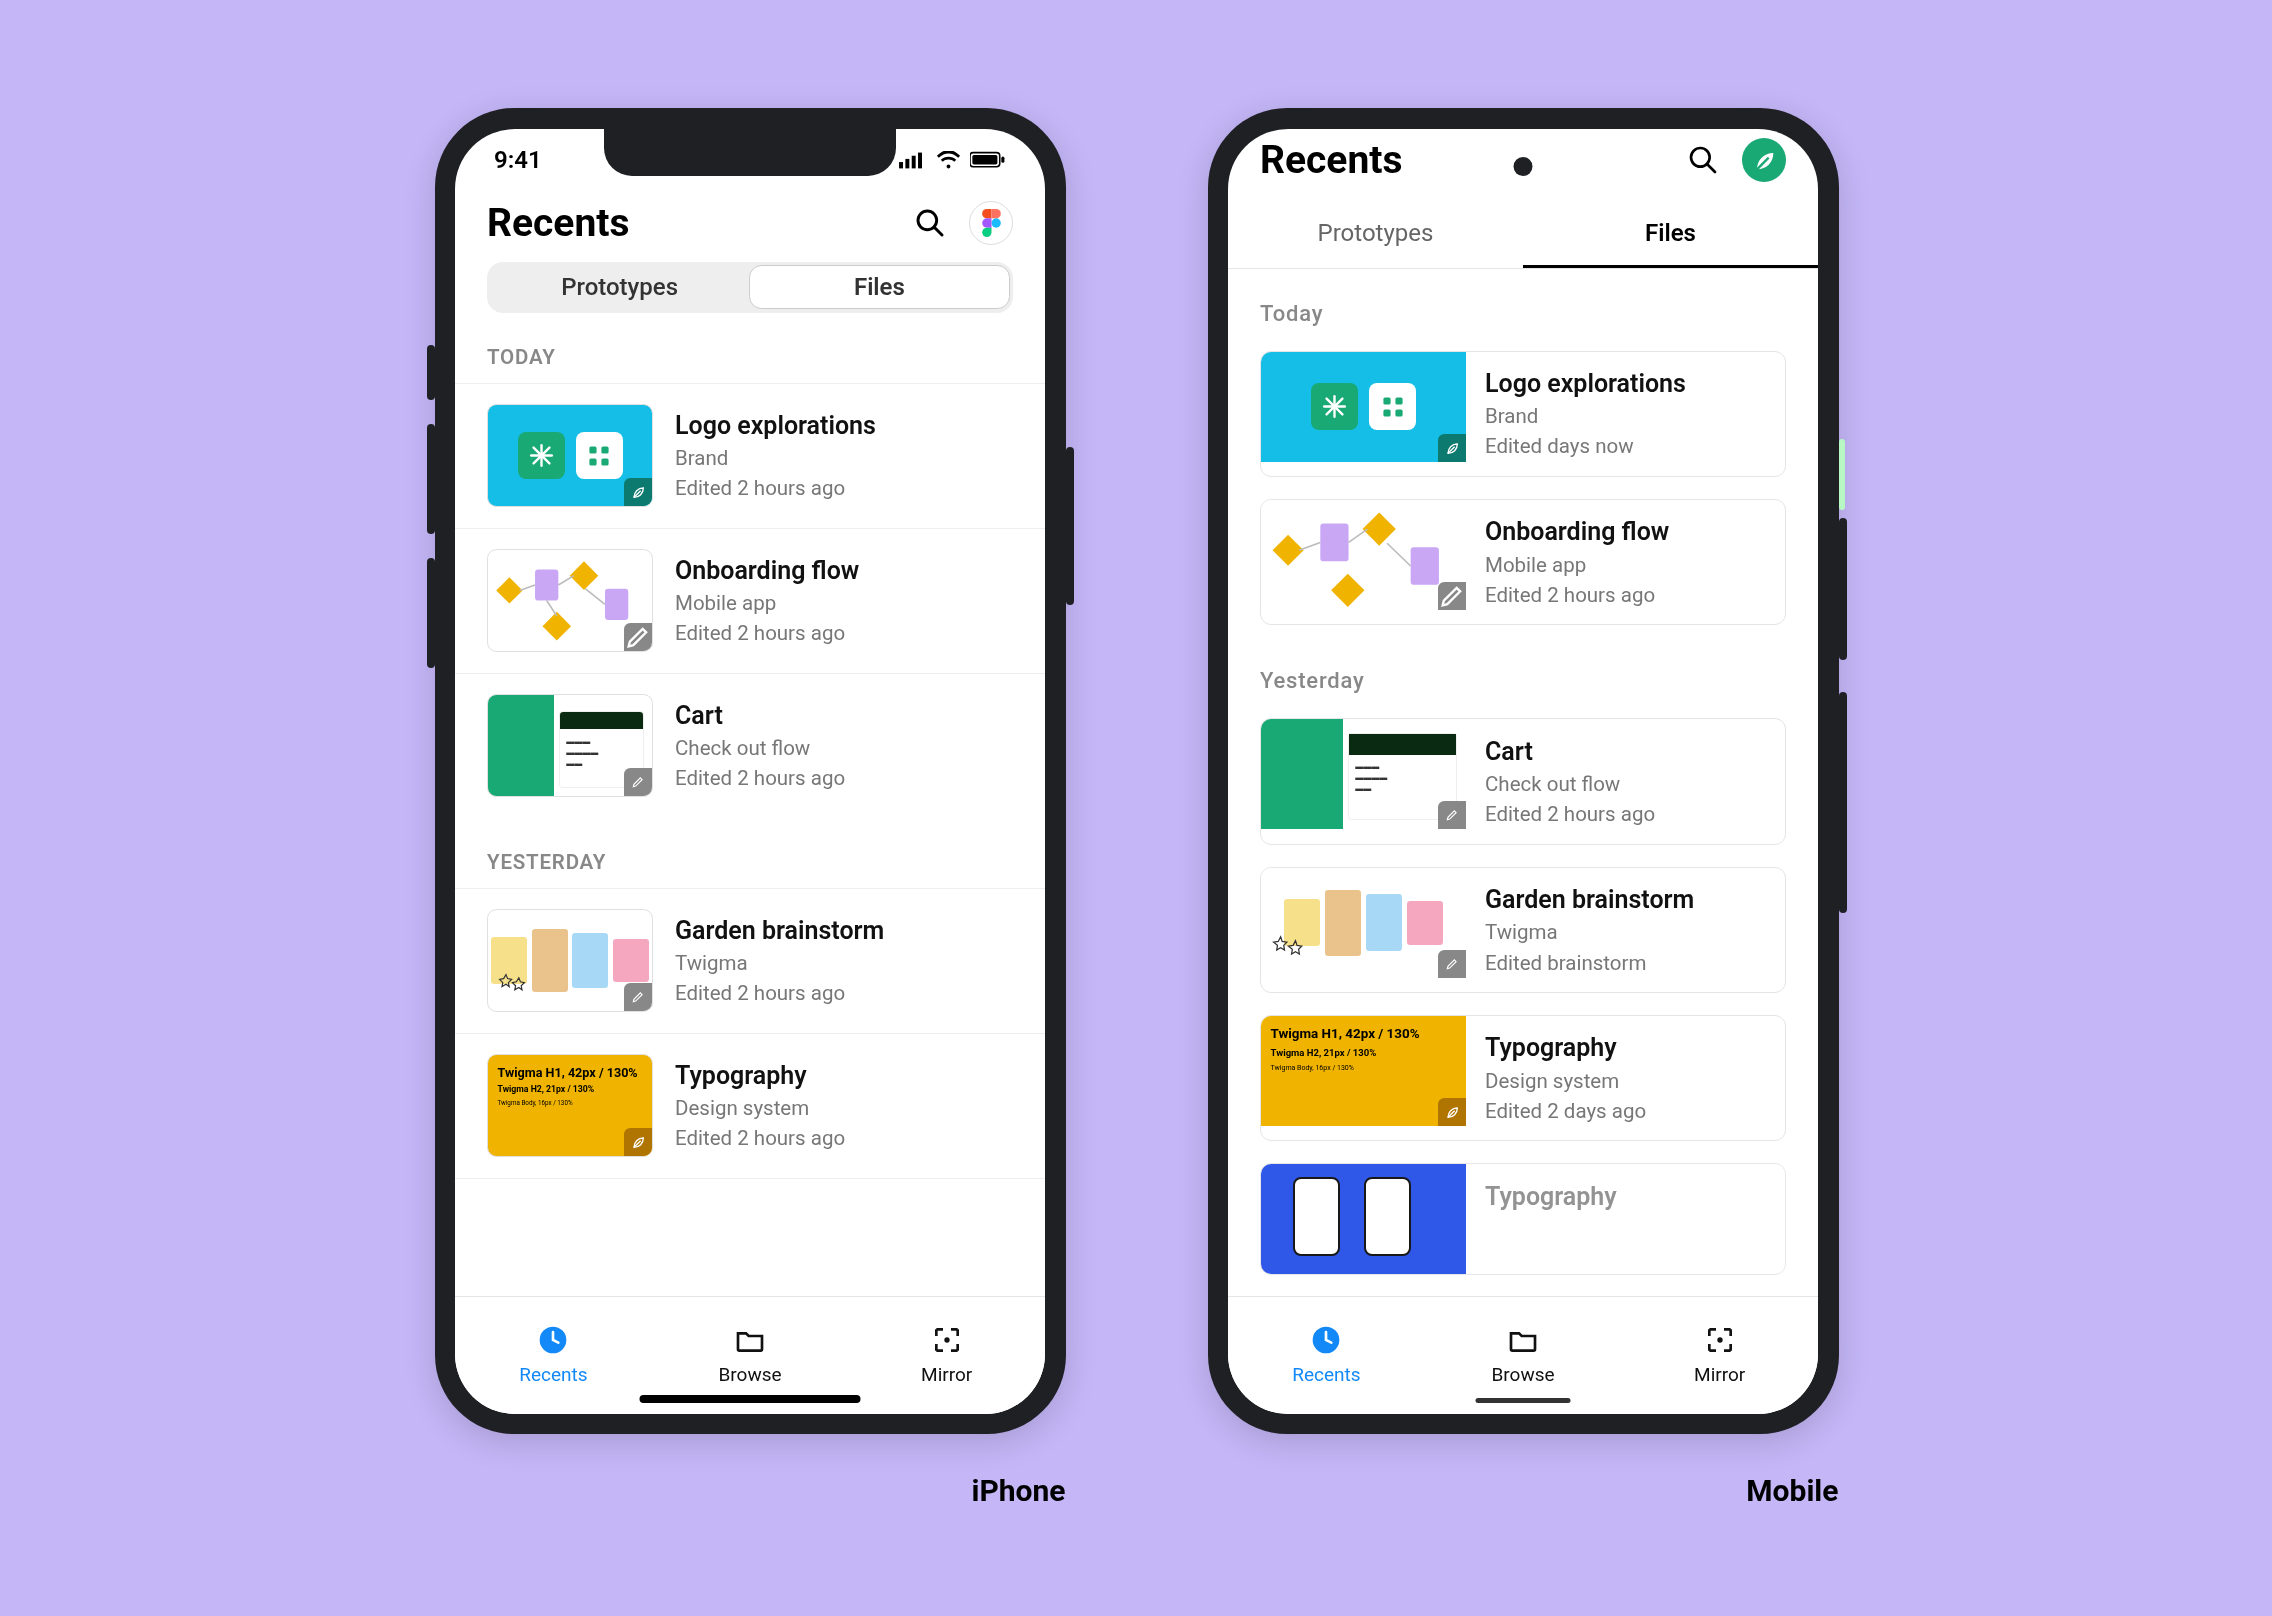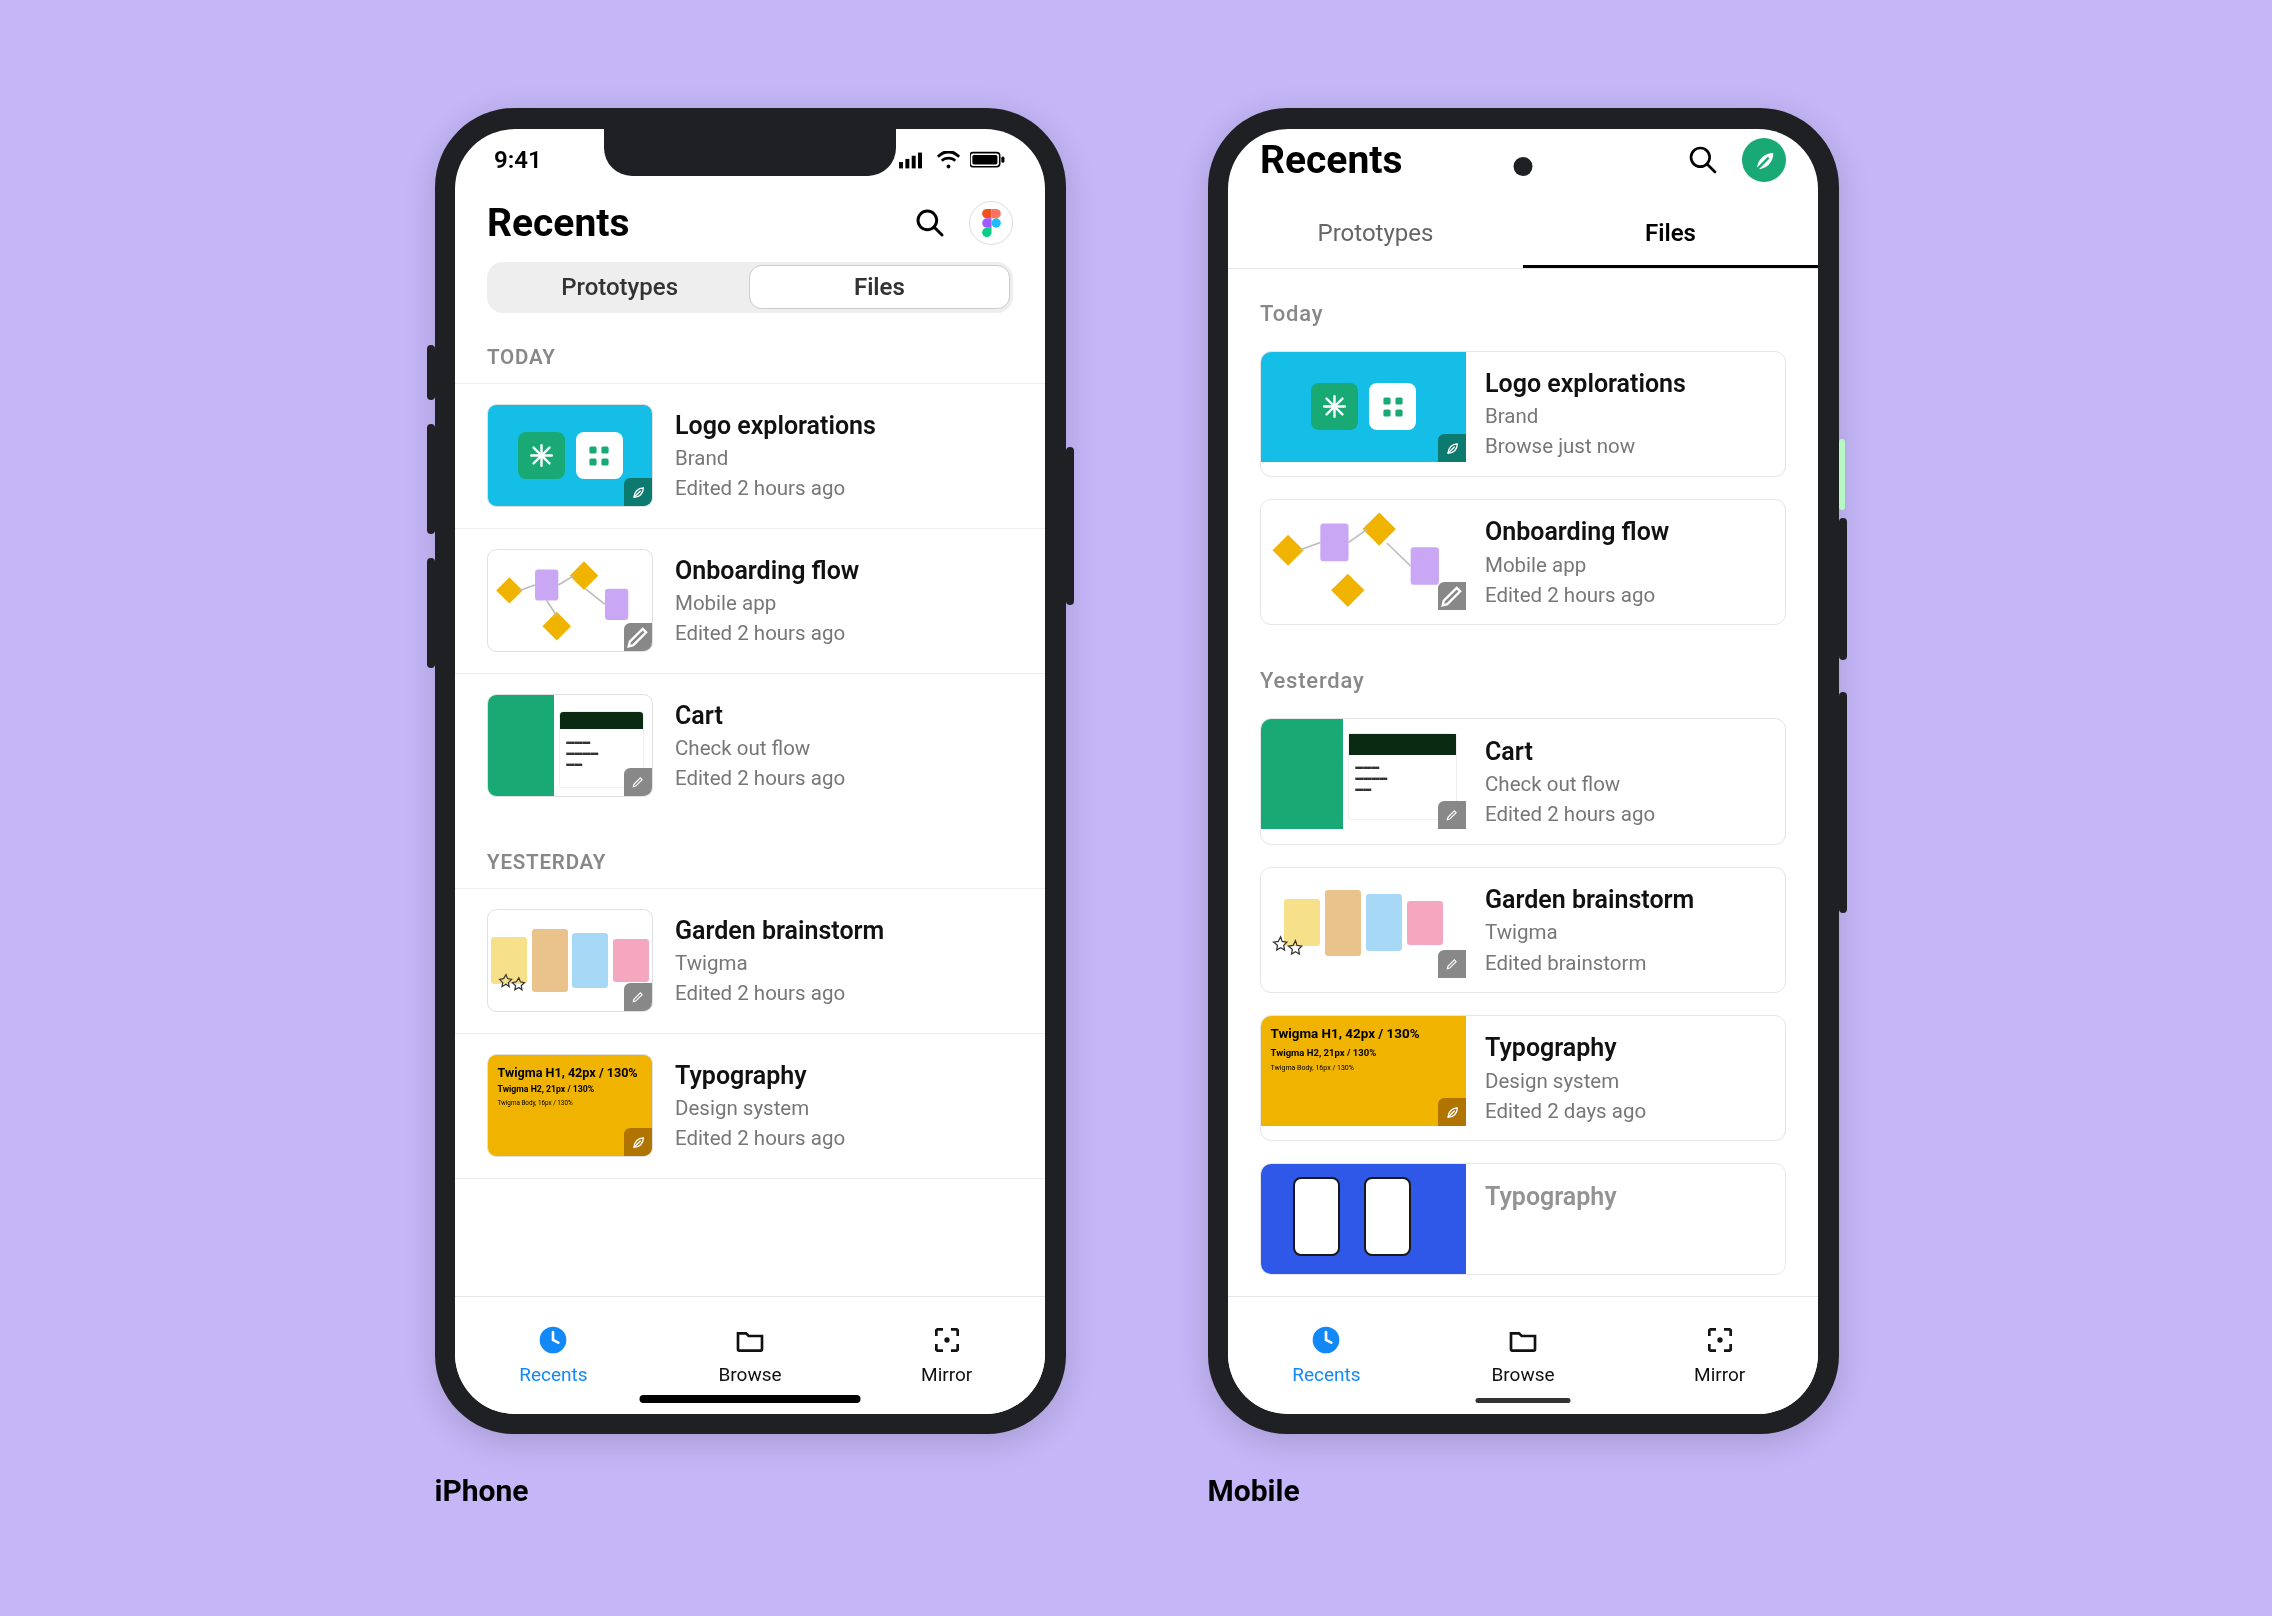--- a/index.html
+++ b/index.html
@@ -14,21 +14,21 @@
     justify-content: center;
     transform-origin: top left;
   }
   .stage {
     display: flex;
     gap: 142px;
     align-items: flex-start;
     justify-content: center;
     width: 100%;
   }
-  .phone-col { display:flex; flex-direction:column; align-items:flex-start; }
+  .phone-col { display:flex; flex-direction:column; align-items:flex-end; }
   .phone-label { font-size: 30px; font-weight: 700; margin-top: 39px; color:#000; }
 
   
   .phone {
     width: 631px;
     height: 1326px;
     background: #1f2024;
     border-radius: 79px;
     padding: 20.5px;
     position: relative;
@@ -412,21 +412,21 @@
           <div class="badge teal">
                     <svg width="16" height="16" viewBox="0 0 24 24">
                       <path d="M6 20c0-8 6-14 14-14 0 8-6 14-14 14z" fill="none" stroke="#fff" stroke-width="2"></path>
                       <line x1="6" y1="20" x2="16" y2="10" stroke="#fff" stroke-width="2"></line>
                     </svg>
                   </div>
         </div>
         <div class="meta">
           <div class="title">Logo explorations</div>
           <div class="sub">Brand</div>
-          <div class="time">Browse just now</div>
+          <div class="time">Edited days now</div>
         </div>
       </div>
             </div>
 
       <div class="file">
               <div class="card">
         <div class="thumb t-flow">
           <svg viewBox="0 0 260 140">
                     <rect x="20" y="50" width="28" height="28" fill="#F0B400" transform="rotate(45 34 64)"></rect>
                     <rect x="75" y="30" width="36" height="48" fill="#C9A7F5" rx="4"></rect>

